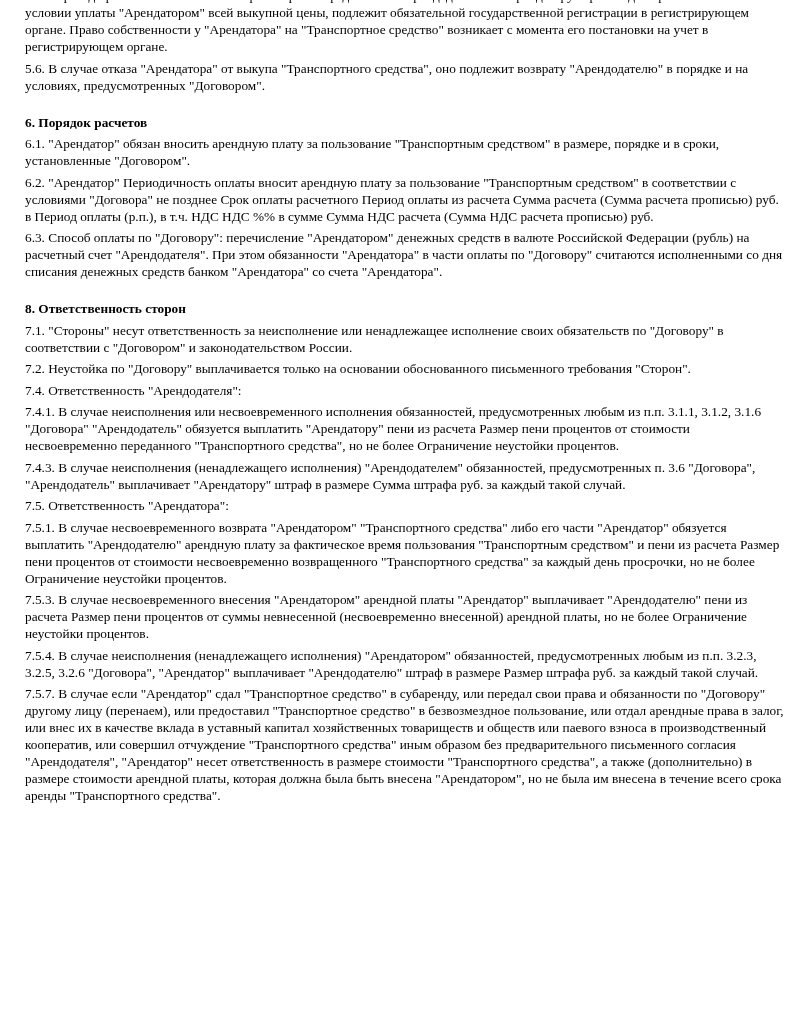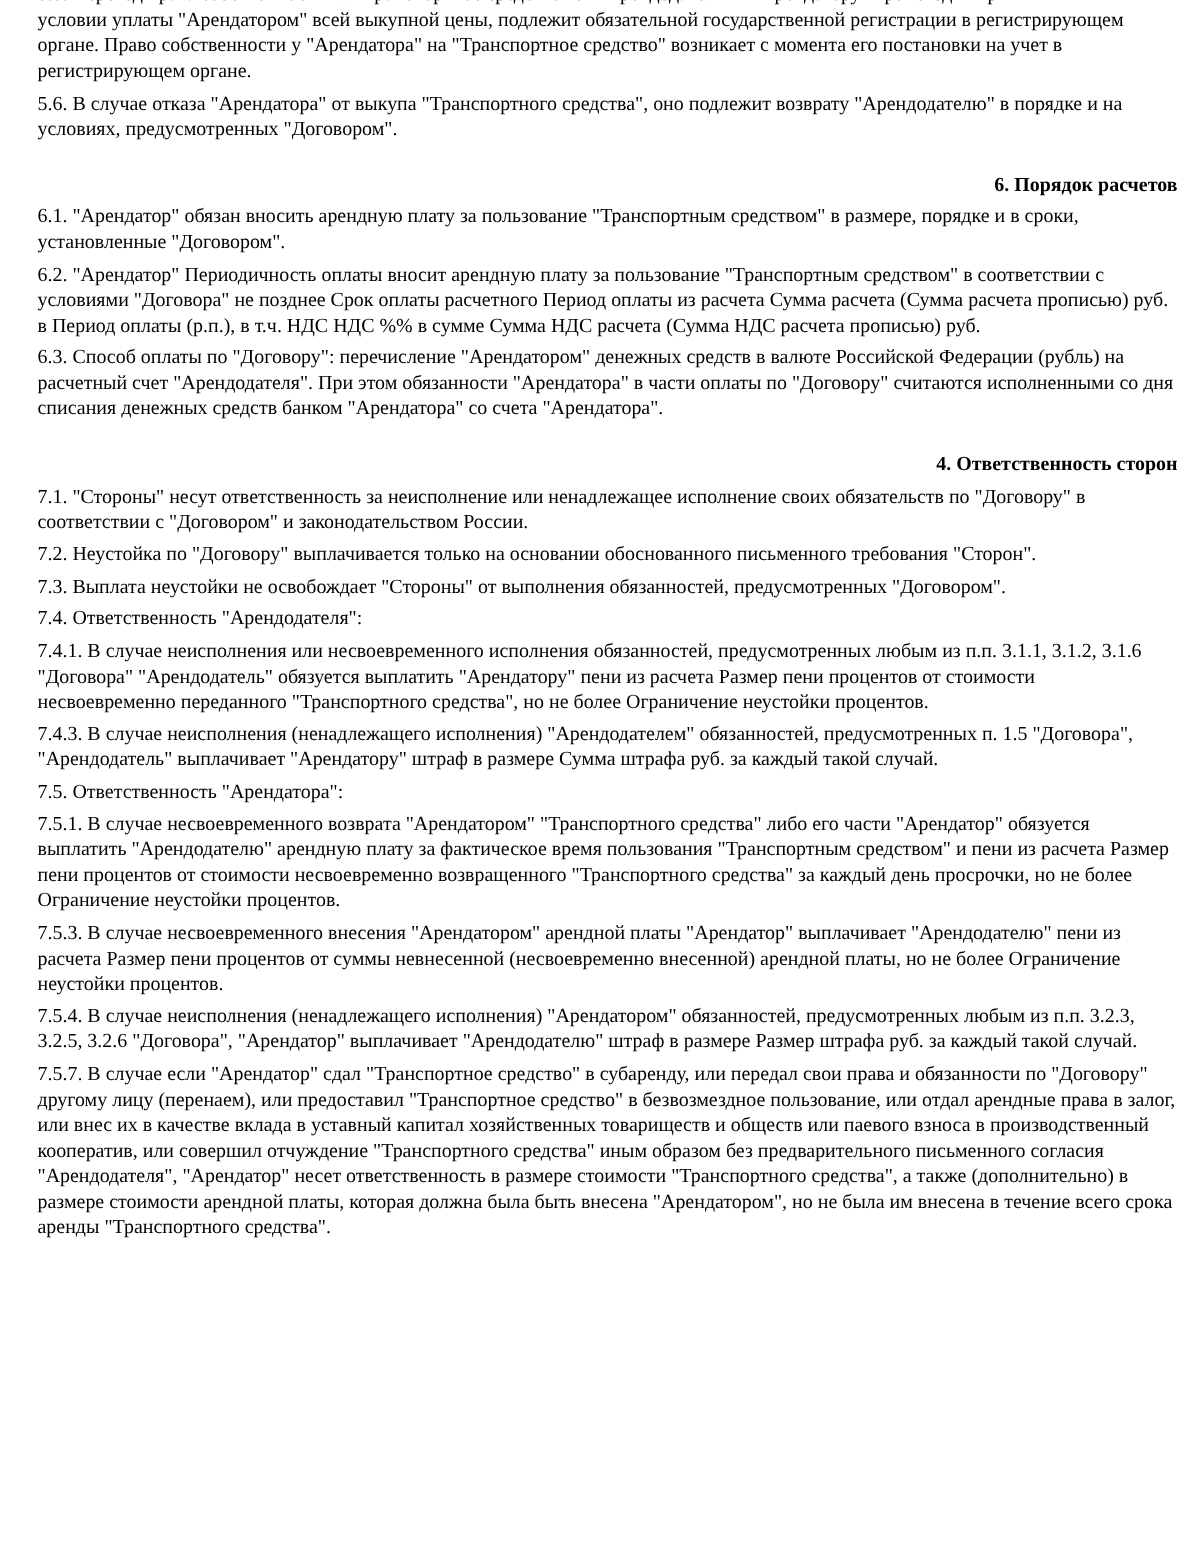--- a/index.html
+++ b/index.html
@@ -21,21 +21,20 @@
   }
   .paragraph {
     margin: 4.5px 0;
     text-align: left;
   }
   .heading {
     font-size: 13.3px;
     font-weight: bold;
     line-height: 17px;
     margin: 20px 0 4.5px 0;
-    text-align: right;
   }
   
   .clipped-line {
     margin: -13px 0 0 0;
     white-space: nowrap;
     overflow: hidden;
   }
   .flush-top {
     margin-top: 0;
   }
@@ -44,25 +43,24 @@
 <body>
 
 <main class="page">
     <p class="clipped-line paragraph">5.5. Переход права собственности на "Транспортное средство" от "Арендодателя" к "Арендатору" происходит при</p>
     <p class="paragraph flush-top">условии уплаты "Арендатором" всей выкупной цены, подлежит обязательной государственной регистрации в регистрирующем органе. Право собственности у "Арендатора" на "Транспортное средство" возникает с момента его постановки на учет в регистрирующем органе.</p>
     <p class="paragraph">5.6. В случае отказа "Арендатора" от выкупа "Транспортного средства", оно подлежит возврату "Арендодателю" в порядке и на условиях, предусмотренных "Договором".</p>
     <h2 class="heading">6. Порядок расчетов</h2>
     <p class="paragraph">6.1. "Арендатор" обязан вносить арендную плату за пользование "Транспортным средством" в размере, порядке и в сроки, установленные "Договором".</p>
     <p class="paragraph">6.2. "Арендатор" Периодичность оплаты вносит арендную плату за пользование "Транспортным средством" в соответствии с условиями "Договора" не позднее Срок оплаты расчетного Период оплаты из расчета Сумма расчета (Сумма расчета прописью) руб. в Период оплаты (р.п.), в т.ч. НДС НДС %% в сумме Сумма НДС расчета (Сумма НДС расчета прописью) руб.</p>
     <p class="paragraph">6.3. Способ оплаты по "Договору": перечисление "Арендатором" денежных средств в валюте Российской Федерации (рубль) на расчетный счет "Арендодателя". При этом обязанности "Арендатора" в части оплаты по "Договору" считаются исполненными со дня списания денежных средств банком "Арендатора" со счета "Арендатора".</p>
-    <h2 class="heading">4. Ответственность сторон</h2>
+    <h2 class="heading">8. Ответственность сторон</h2>
     <p class="paragraph">7.1. "Стороны" несут ответственность за неисполнение или ненадлежащее исполнение своих обязательств по "Договору" в соответствии с "Договором" и законодательством России.</p>
     <p class="paragraph">7.2. Неустойка по "Договору" выплачивается только на основании обоснованного письменного требования "Сторон".</p>
-    <p class="paragraph">7.3. Выплата неустойки не освобождает "Стороны" от выполнения обязанностей, предусмотренных "Договором".</p>
     <p class="paragraph">7.4. Ответственность "Арендодателя":</p>
     <p class="paragraph">7.4.1. В случае неисполнения или несвоевременного исполнения обязанностей, предусмотренных любым из п.п. 3.1.1, 3.1.2, 3.1.6 "Договора" "Арендодатель" обязуется выплатить "Арендатору" пени из расчета Размер пени процентов от стоимости несвоевременно переданного "Транспортного средства", но не более Ограничение неустойки процентов.</p>
-    <p class="paragraph">7.4.3. В случае неисполнения (ненадлежащего исполнения) "Арендодателем" обязанностей, предусмотренных п. 1.5 "Договора", "Арендодатель" выплачивает "Арендатору" штраф в размере Сумма штрафа руб. за каждый такой случай.</p>
+    <p class="paragraph">7.4.3. В случае неисполнения (ненадлежащего исполнения) "Арендодателем" обязанностей, предусмотренных п. 3.6 "Договора", "Арендодатель" выплачивает "Арендатору" штраф в размере Сумма штрафа руб. за каждый такой случай.</p>
     <p class="paragraph">7.5. Ответственность "Арендатора":</p>
     <p class="paragraph">7.5.1. В случае несвоевременного возврата "Арендатором" "Транспортного средства" либо его части "Арендатор" обязуется выплатить "Арендодателю" арендную плату за фактическое время пользования "Транспортным средством" и пени из расчета Размер пени процентов от стоимости несвоевременно возвращенного "Транспортного средства" за каждый день просрочки, но не более Ограничение неустойки процентов.</p>
     <p class="paragraph">7.5.3. В случае несвоевременного внесения "Арендатором" арендной платы "Арендатор" выплачивает "Арендодателю" пени из расчета Размер пени процентов от суммы невнесенной (несвоевременно внесенной) арендной платы, но не более Ограничение неустойки процентов.</p>
     <p class="paragraph">7.5.4. В случае неисполнения (ненадлежащего исполнения) "Арендатором" обязанностей, предусмотренных любым из п.п. 3.2.3, 3.2.5, 3.2.6 "Договора", "Арендатор" выплачивает "Арендодателю" штраф в размере Размер штрафа руб. за каждый такой случай.</p>
     <p class="paragraph">7.5.7. В случае если "Арендатор" сдал "Транспортное средство" в субаренду, или передал свои права и обязанности по "Договору" другому лицу (перенаем), или предоставил "Транспортное средство" в безвозмездное пользование, или отдал арендные права в залог, или внес их в качестве вклада в уставный капитал хозяйственных товариществ и обществ или паевого взноса в производственный кооператив, или совершил отчуждение "Транспортного средства" иным образом без предварительного письменного согласия "Арендодателя", "Арендатор" несет ответственность в размере стоимости "Транспортного средства", а также (дополнительно) в размере стоимости арендной платы, которая должна была быть внесена "Арендатором", но не была им внесена в течение всего срока аренды "Транспортного средства".</p>
   </main>
 
 </body></html>

